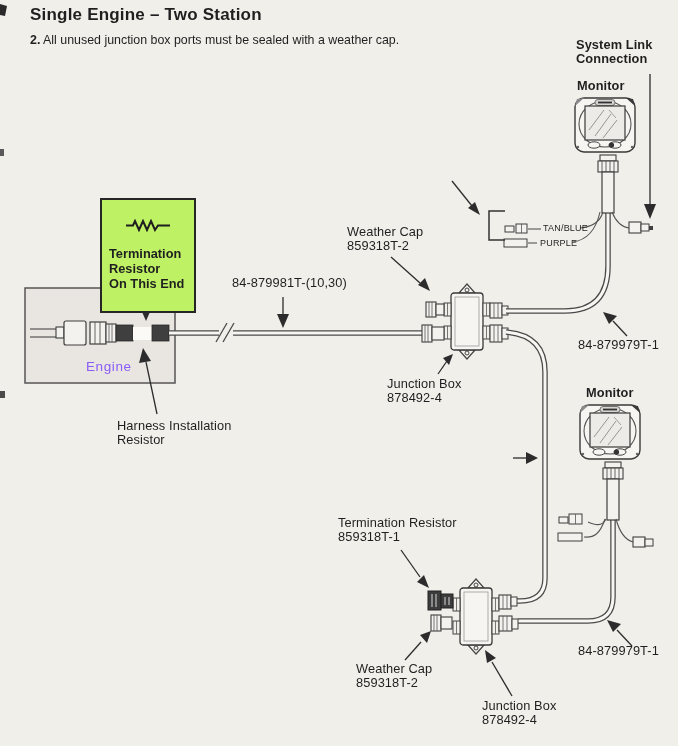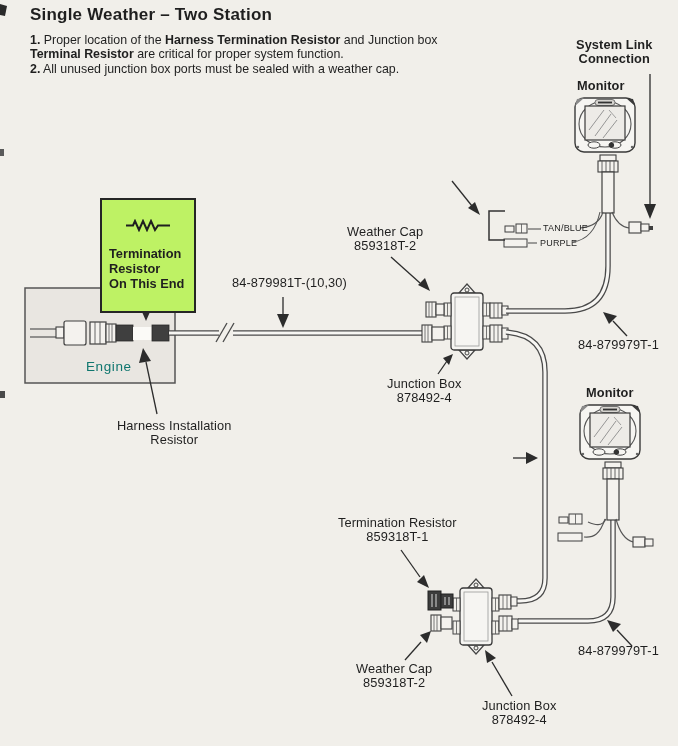--- a/index.html
+++ b/index.html
@@ -3,34 +3,34 @@
 <meta charset="utf-8">
 <style>
   html,body{margin:0;padding:0;background:#d8d6d2;}
   .canvas{
     position:relative;width:678px;height:746px;margin:0 auto;
     background:#f1efea;
     font-family:"Liberation Sans", sans-serif;
     color:#1f1f1f;overflow:hidden;
   }
   .canvas svg.draw{position:absolute;left:0;top:0;z-index:1;}
-  .lbl{position:absolute;z-index:2;font-size:12.8px;line-height:1.1;white-space:pre-line;letter-spacing:.1px;text-align:center;}
+  .lbl{position:absolute;z-index:2;font-size:12.8px;line-height:1.1;white-space:pre-line;letter-spacing:.1px;}
   .lbl.b{font-weight:bold;}
   .lbl.sm{font-size:9px;letter-spacing:.2px;}
   .title{position:absolute;left:30px;top:5px;z-index:2;font-size:17px;font-weight:bold;letter-spacing:.2px;}
   .notes{position:absolute;left:30px;top:33px;width:430px;z-index:2;font-size:12.4px;line-height:14.4px;}
   .notes .nh{font-weight:bold;}
   .notes p{margin:0;}
   .termbox{
     position:absolute;left:100px;top:198px;width:78px;z-index:2;
     border:2px solid #262626;background:#bef264;padding:4px 7px 5px 7px;
     font-size:12.8px;font-weight:bold;line-height:1.15;white-space:pre-line;
   }
   .termbox svg{display:block;margin:0 auto 1px auto;}
-  .eng{font-size:13.5px;letter-spacing:.6px;color:#0f766e;}
+  .eng{font-size:13.5px;letter-spacing:.6px;color:#8b5cf6;}
 </style>
 </head>
 <body>
 
 <div class="canvas">
 
   <svg class="draw" width="678" height="746" viewBox="0 0 678 746">
     <defs>
       <g id="monitor-shape">
         <rect x="0" y="0" width="60" height="54" rx="9" fill="#f6f5f2" stroke="#3a3a3a" stroke-width="1.4"></rect>
@@ -251,24 +251,23 @@
       <path d="M431,631 L420,635 L427,643 Z" stroke="none"></path>
 
       <line x1="512" y1="696" x2="492" y2="662"></line>
       <path d="M485,650 L487,663 L496,658 Z" stroke="none"></path>
 
       <line x1="632" y1="646" x2="617" y2="630"></line>
       <path d="M607,620 L613,632 L621,624 Z" stroke="none"></path>
     </g>
   </svg>
 
-  <div class="title">Single Weather – Two Station</div>
+  <div class="title">Single Engine – Two Station</div>
 
   <div class="notes">
-    <p><b>1.</b><span> Proper location of the </span><b>Harness Termination Resistor</b><span> and Junction box </span><b>Terminal Resistor</b><span> are critical for proper system function.</span></p>
     <p><b>2.</b><span> All unused junction box ports must be sealed with a weather cap.</span></p>
   </div>
 
   <div class="lbl b" style="left:576px;top:38px;">System Link
 Connection</div>
   <div class="lbl b" style="left:577px;top:79px;">Monitor</div>
   <div class="lbl sm" style="left:543px;top:224px;">TAN/BLUE</div>
   <div class="lbl sm" style="left:540px;top:239px;">PURPLE</div>
   <div class="lbl" style="left:347px;top:225px;">Weather Cap
 859318T-2</div>

